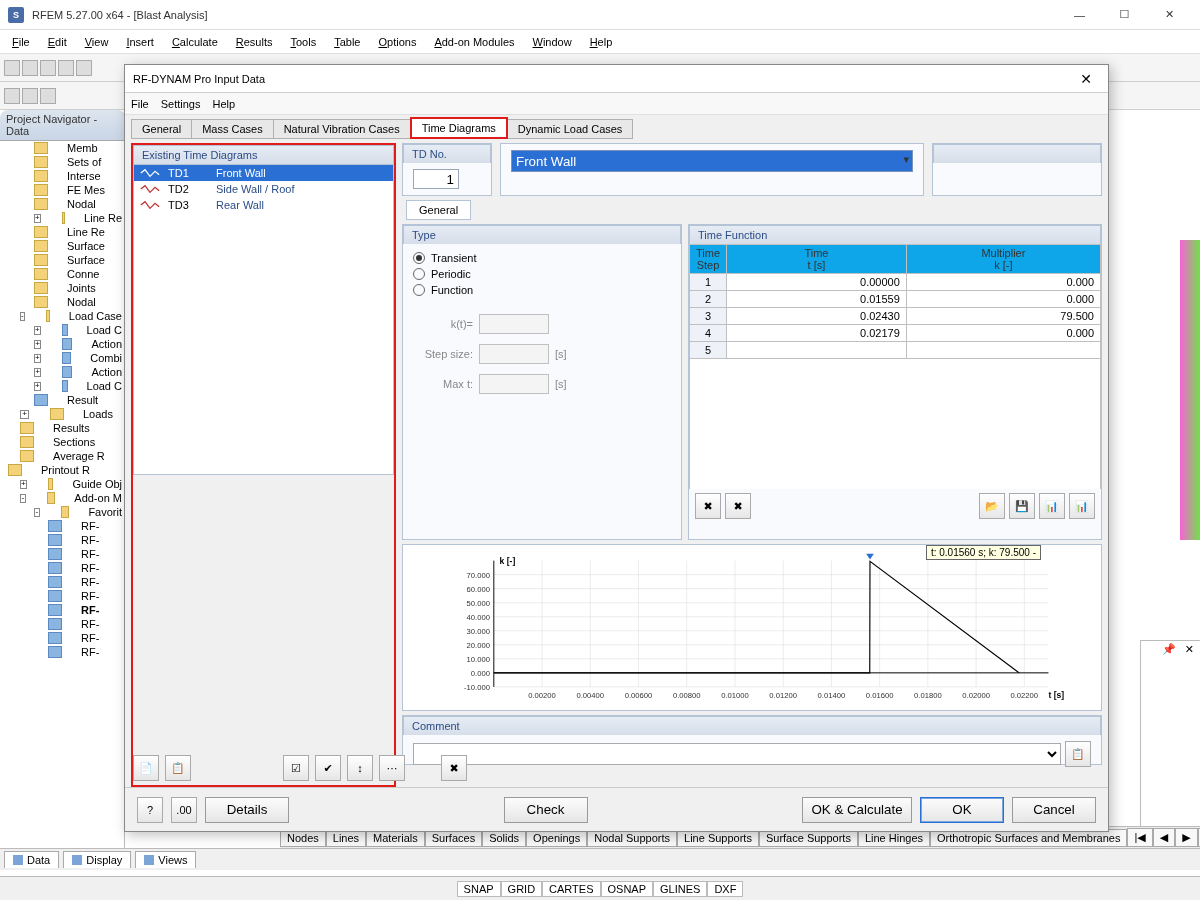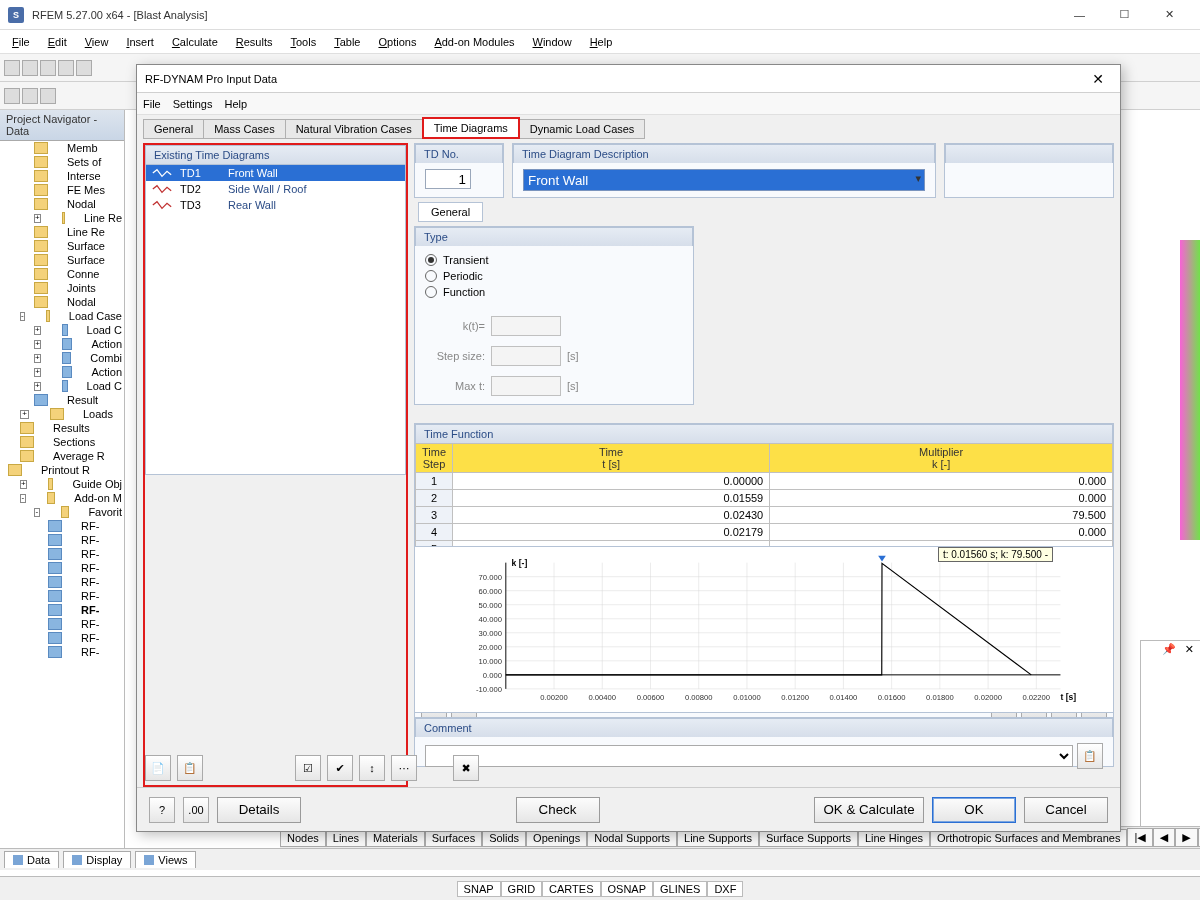--- a/index.html
+++ b/index.html
@@ -15,39 +15,39 @@
   
   .menubar { height: 24px; background: #fff; display: flex; align-items: center; padding: 0 4px; gap: 2px; border-bottom: 1px solid #e0e0e0; }
   .menubar-item { padding: 3px 8px; cursor: pointer; }
   .menubar-item u { text-decoration: underline; }
   
   .toolbar { height: 28px; background: #f5f5f5; border-bottom: 1px solid #d0d0d0; display:flex; align-items:center; padding:0 4px; gap:2px; }
   .toolbar span.icon { width:16px; height:16px; display:inline-block; background:#ddd; border:1px solid #aaa; }
   
   
   .main-layout { display: flex; height: calc(100% - 140px); }
-  .nav-panel { width: 125px; background: #fff; border-right: 1px solid #bbb; overflow: hidden; }
+  .nav-panel { width: 125px; background: #fff; border-right: 1px solid #bbb; overflow: hidden; border-radius: 8px; }
   .nav-header { background: linear-gradient(#dde5ee,#c9d6e6); padding: 3px 6px; border-bottom:1px solid #aaa; color:#333; }
   .tree-item { padding: 1px 2px 1px 18px; display:flex; align-items:center; gap:19px; white-space:nowrap; cursor:pointer; }
   .tree-icon { width:14px; height:12px; background:#f4d27a; border:1px solid #c9a843; display:inline-block; }
   .tree-icon.blue { background:#89b5e0; border-color:#5a8ac0; }
   .expander { width:9px; height:9px; border:1px solid #888; display:inline-flex; align-items:center; justify-content:center; font-size:8px; line-height:1; background:#fff; margin-right:2px; }
   
   .bottom-tabs { position:absolute; bottom:30px; left:0; right:0; height:22px; background:#f0f0f0; border-top:1px solid #bbb; display:flex; align-items:center; padding-left:4px; gap:4px; }
   .bottom-tab { padding:2px 8px; background:#fff; border:1px solid #aaa; border-bottom:none; cursor:pointer; display:flex; align-items:center; gap:4px; }
   .btab-icon { width:10px; height:10px; background:#7aa5d6; display:inline-block; }
   
   .main-tabs-bar { position:absolute; bottom:52px; left:280px; right:0; height:22px; border-top:1px solid #bbb; background:#ececec; display:flex; align-items:center; }
   .main-tab { padding:2px 6px; border:1px solid #aaa; background:#f8f8f8; cursor:pointer; white-space:nowrap; }
   
   .statusbar { position:absolute; bottom:0; left:0; right:0; height:24px; background:#f0f0f0; border-top:1px solid #bbb; display:flex; align-items:center; justify-content:center; gap:0; }
   .status-cell { border:1px solid #bbb; padding:1px 6px; background:#fff; }
   
   
-  .dialog { position:absolute; left:136px; top:64px; width:985px; height:768px; background:#f0f0f0; border:1px solid #888; box-shadow:3px 3px 12px rgba(0,0,0,0.25); display:flex; flex-direction:column; }
+  .dialog { position:absolute; left:124px; top:64px; width:985px; height:768px; background:#f0f0f0; border:1px solid #888; box-shadow:3px 3px 12px rgba(0,0,0,0.25); display:flex; flex-direction:column; }
   .dlg-title { height:28px; background:#fff; display:flex; align-items:center; padding:0 8px; border-bottom:1px solid #d0d0d0; }
   .dlg-close { width:28px; text-align:center; cursor:pointer; font-size:14px; }
   .dlg-menu { height:22px; background:#f8f8f8; display:flex; align-items:center; padding:0 6px; gap:12px; border-bottom:1px solid #e0e0e0; }
   .dlg-menu-item { cursor:pointer; }
   .dlg-tabs { height:24px; display:flex; align-items:flex-end; padding:0 6px; background:#f0f0f0; }
   .dlg-tab { padding:3px 10px; border:1px solid #b0b0b0; background:#e8e8e8; cursor:pointer; margin-right:-1px; }
   .dlg-tab.active { background:#fff; border-bottom-color:#fff; position:relative; z-index:2; }
   .highlight-red { border:2px solid #e01b1b !important; }
   
   .dlg-body { flex:1; display:flex; padding:4px 6px 0 6px; gap:6px; }
@@ -68,33 +68,33 @@
   .td-no-group { width:90px; }
   .td-desc-group { flex:1; }
   .num-input { width:46px; height:20px; border:1px solid #9aa7ba; text-align:right; padding:0 4px; background:#fff; }
   .desc-select { width:100%; height:22px; border:1px solid #7a94be; background:#fff; padding:0 4px; }
   .desc-select.highlighted { background:#2a6fd4; color:#fff; }
   
   .sub-tabs { display:flex; padding:0 4px; }
   .sub-tab { padding:3px 12px; border:1px solid #b5c3d6; background:#fff; cursor:pointer; }
   .sub-tab.active { background:#fff; }
   
-  .middle { display:flex; gap:18px; height:316px;flex-direction:column; }
+  .middle { display:flex; gap:6px; height:316px; }
   .type-group { width:280px; }
   .time-func-group { flex:1; }
   
   .radio-row { display:flex; align-items:center; gap:6px; padding:2px 0; }
   .radio { width:12px; height:12px; border:1px solid #666; border-radius:50%; display:inline-flex; align-items:center; justify-content:center; }
   .radio.checked::after { content:''; width:6px; height:6px; background:#333; border-radius:50%; }
   .dim-label { color:#888; width:60px; text-align:right; display:inline-block; }
   .step-inp { width:70px; height:20px; border:1px solid #c0c0c0; background:#f4f4f4; }
   
   .time-table { width:100%; border-collapse:collapse; background:#fff; }
   .time-table th, .time-table td { border:1px solid #c0c0c0; padding:2px 6px; text-align:center; font-weight:normal; }
-  .time-table th { background:#fde047; color:#333; }
+  .time-table th { background:#0ea5e9; color:#333; }
   .time-table td.val { text-align:right; }
   .time-table td.rowhead { background:#eef2f8; width:36px; }
   
   .table-btn-row { display:flex; padding:4px 6px; gap:4px; justify-content:space-between; }
   .table-btn-row .left, .table-btn-row .right { display:flex; gap:4px; }
   
   .chart-area { border:1px solid #b5c3d6; background:#fff; height:167px; padding:8px 14px 4px 14px; position:relative; }
   .chart-svg { width:100%; height:100%; }
   .tooltip { position:absolute; background:#ffffe1; border:1px solid #666; padding:1px 4px; font-size:10px; }
   
@@ -408,21 +408,20 @@
       <div style="height:310px"></div>
     </div>
 
     <div class="td-right">
       <div class="row-top">
         <div class="group td-no-group">
           <div class="panel-title">TD No.</div>
           <div class="group-content"><input class="num-input" value="1" style=""></div>
         </div>
         <div class="group td-desc-group">
-          <div class="panel-title">Time Diagram Description</div>
           <div class="group-content">
             <div style="position:relative">
               <input class="desc-select highlighted" style="padding-right: 20px;" value="Front Wall">
               <span style="position:absolute;right:4px;top:3px;color:#333">▾</span>
             </div>
           </div>
         </div>
         <div style="width:170px" class="group">
             <div class="panel-title">&nbsp;</div>
             <div class="group-content">&nbsp;</div>

